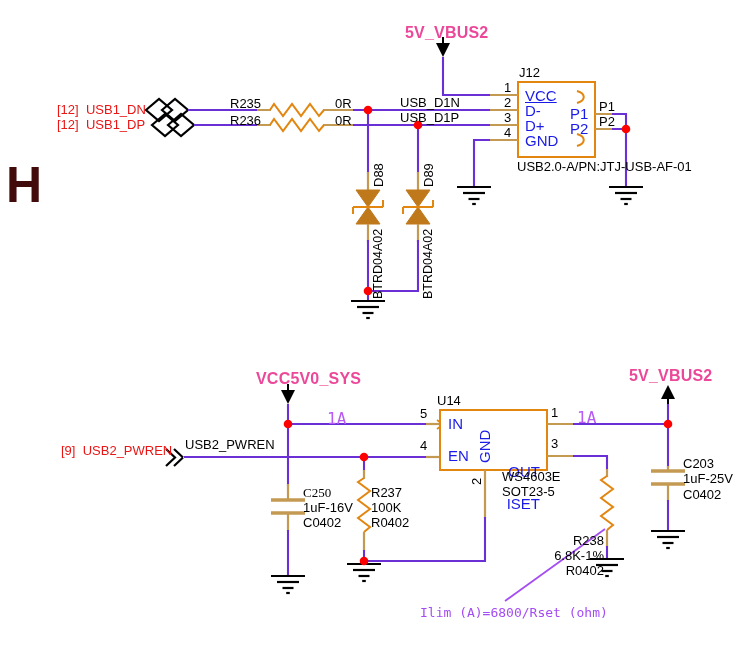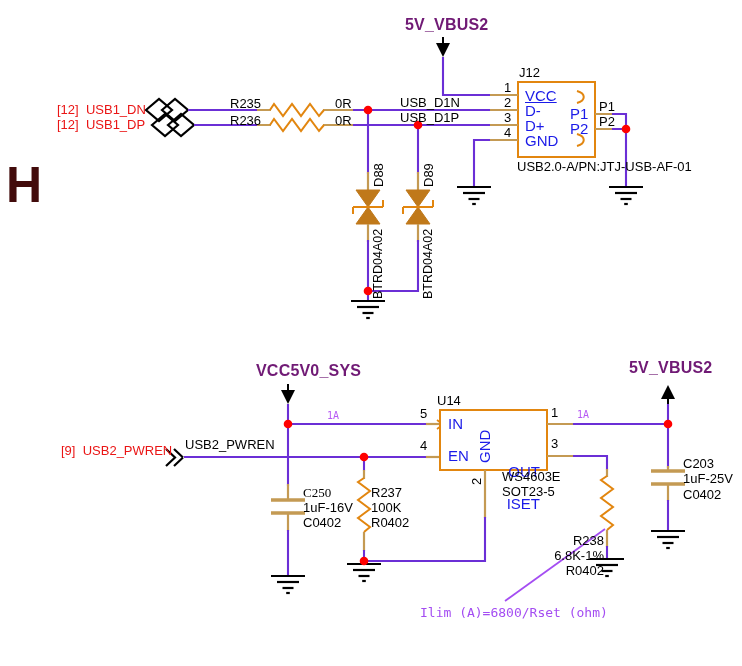--- a/index.html
+++ b/index.html
@@ -1,24 +1,24 @@
 <!DOCTYPE html>
 <html><head>
 <meta charset="utf-8">
 <style>
   html,body{margin:0;padding:0;background:#fff;}
   .sheet{position:relative;width:742px;height:666px;background:#fff;overflow:hidden;
          font-family:"Liberation Sans", sans-serif;}
   .sheet svg{position:absolute;left:0;top:0;}
   .t{position:absolute;font-size:13px;color:#000;line-height:1.05;white-space:pre;}
   .red{color:#ea1515;}
-  .pwr{color:#701a75;font-weight:bold;font-size:16px;letter-spacing:.2px;}
+  .pwr{color:#ec4899;font-weight:bold;font-size:16px;letter-spacing:.2px;margin-top:8px;}
   .blue{color:#1b1be8;font-size:15px;}
   .mono{font-family:"DejaVu Sans Mono", monospace;color:#a44df2;}
-  .cur{font-family:"DejaVu Sans Mono", monospace;color:#b75bf4;font-size:10px;}
+  .cur{font-family:"DejaVu Sans Mono", monospace;color:#b75bf4;font-size:16px;}
   .rot{transform:rotate(-90deg);transform-origin:0 0;}
   .rt{text-align:right;margin-top:48px;}
   .seclbl{color:#420b0b;font-weight:bold;font-size:50px;line-height:1;}
   .w{stroke:#6b2fd6;stroke-width:2.1;fill:none;}
   .p{stroke:#c49a53;stroke-width:2.2;fill:none;}
   .pl{stroke:#c49a53;stroke-width:3.6;fill:none;}
   .o{stroke:#e2860f;stroke-width:2;fill:none;}
   .ot{stroke:#e2860f;stroke-width:1.6;fill:none;}
   .bk{stroke:#000;stroke-width:2.2;fill:none;}
   .box{fill:#fff;stroke:#e2860f;stroke-width:2;}

